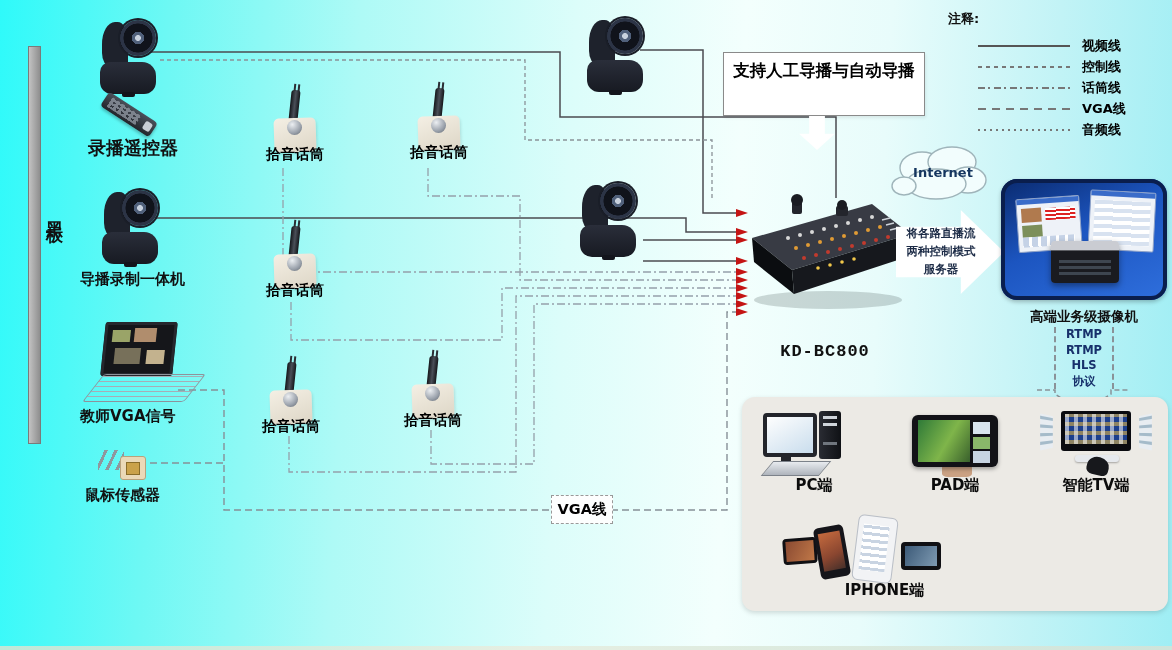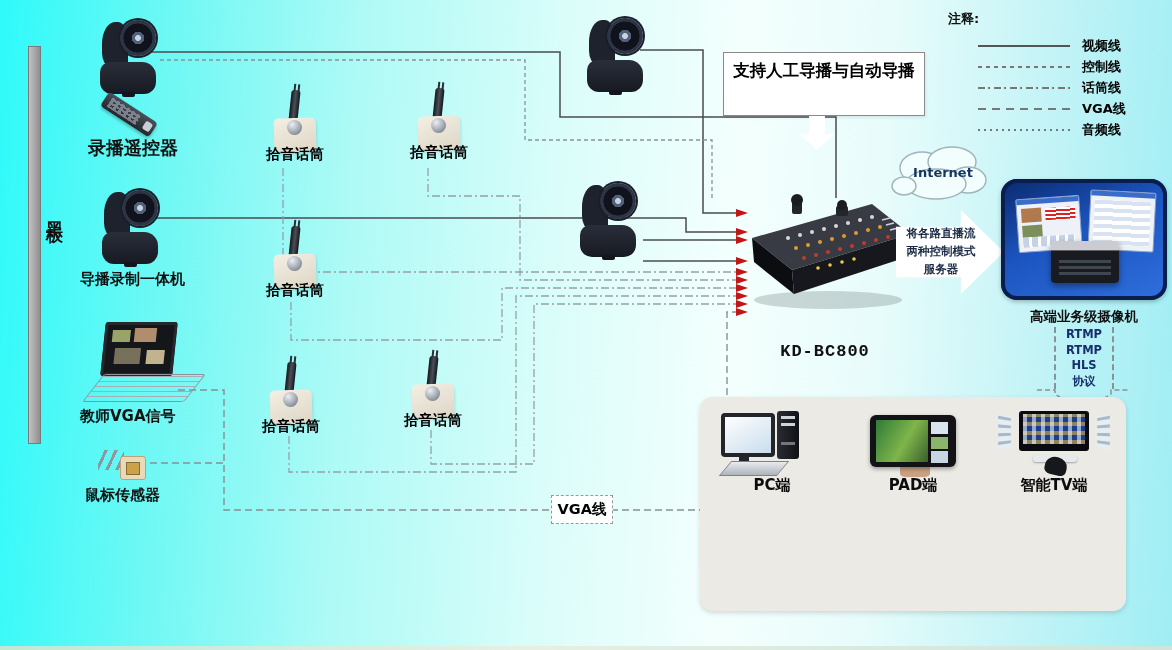--- a/index.html
+++ b/index.html
@@ -104,21 +104,21 @@
     background:repeating-linear-gradient(0deg,#d8e2f0 0 4px,#fff 4px 8px);}
   .sys-server{position:absolute;left:50px;top:62px;width:68px;height:42px;background:linear-gradient(180deg,#caccd2 0 22%,#1a1b20 23%);border-radius:4px;box-shadow:0 3px 6px rgba(0,0,0,.4);}
   .sys-server::after{content:"";position:absolute;left:8px;bottom:8px;width:52px;height:3px;background:#3e4650;box-shadow:0 -6px 0 #3e4650,0 -12px 0 #3e4650;}
   .sys-label{left:1001px;top:308px;width:166px;text-align:center;font-size:13.5px;}
 
   
   .proto-shaft{left:1054px;top:327px;width:56px;height:62px;border-left:2px dashed #8a9298;border-right:2px dashed #8a9298;text-align:center;}
   .proto-shaft div{font-size:11.5px;font-weight:700;color:#17306b;line-height:15.5px;}
 
   
-  .panel{left:700px;top:397px;width:426px;height:214px;background:#eceae5;border-radius:13px;box-shadow:0 2px 5px rgba(0,0,0,.15);}
+  .panel{left:742px;top:397px;width:426px;height:214px;background:#eceae5;border-radius:13px;box-shadow:0 2px 5px rgba(0,0,0,.15);}
   .tbox{position:absolute;background:linear-gradient(180deg,#5fb2e6,#489cfeb 8%,#4aa2dd);border-radius:10px;}
   .tbox .tlabel{position:absolute;left:0;bottom:3px;width:100%;text-align:center;font-size:15px;font-weight:700;color:#0c0c0c;}
   .tb-pc{left:7px;top:8px;width:130px;height:93px;}
   .tb-pad{left:148px;top:8px;width:130px;height:93px;}
   .tb-tv{left:289px;top:8px;width:130px;height:93px;}
   .tb-ip{left:7px;top:111px;width:271px;height:95px;}
   .tb-an{left:289px;top:111px;width:130px;height:95px;}
 
   .pc-mon{position:absolute;left:14px;top:8px;width:46px;height:36px;background:linear-gradient(150deg,#fefefe,#c9dded);border:4px solid #23252b;border-radius:4px;}
   .pc-mon::after{content:"";position:absolute;left:14px;bottom:-12px;width:10px;height:8px;background:#23252b;}
@@ -422,15 +422,22 @@
     <div class="tbox tb-tv">
       <div class="tv-side l"></div>
       <div class="tv-side r"></div>
       <div class="tv-body">
           <div class="tv-scr"></div>
         </div>
       <div class="tv-bar"></div>
       <div class="tv-hand"></div>
       <div class="tlabel">智能TV端</div>
     </div>
+    <div class="tbox tb-ip">
+      <div class="ip4"></div>
+      <div class="ip1"></div>
+      <div class="ip2"></div>
+      <div class="ip3"></div>
+      <div class="tlabel">IPHONE端</div>
+    </div>
   </div>
 
 </div>
 
 </body></html>

